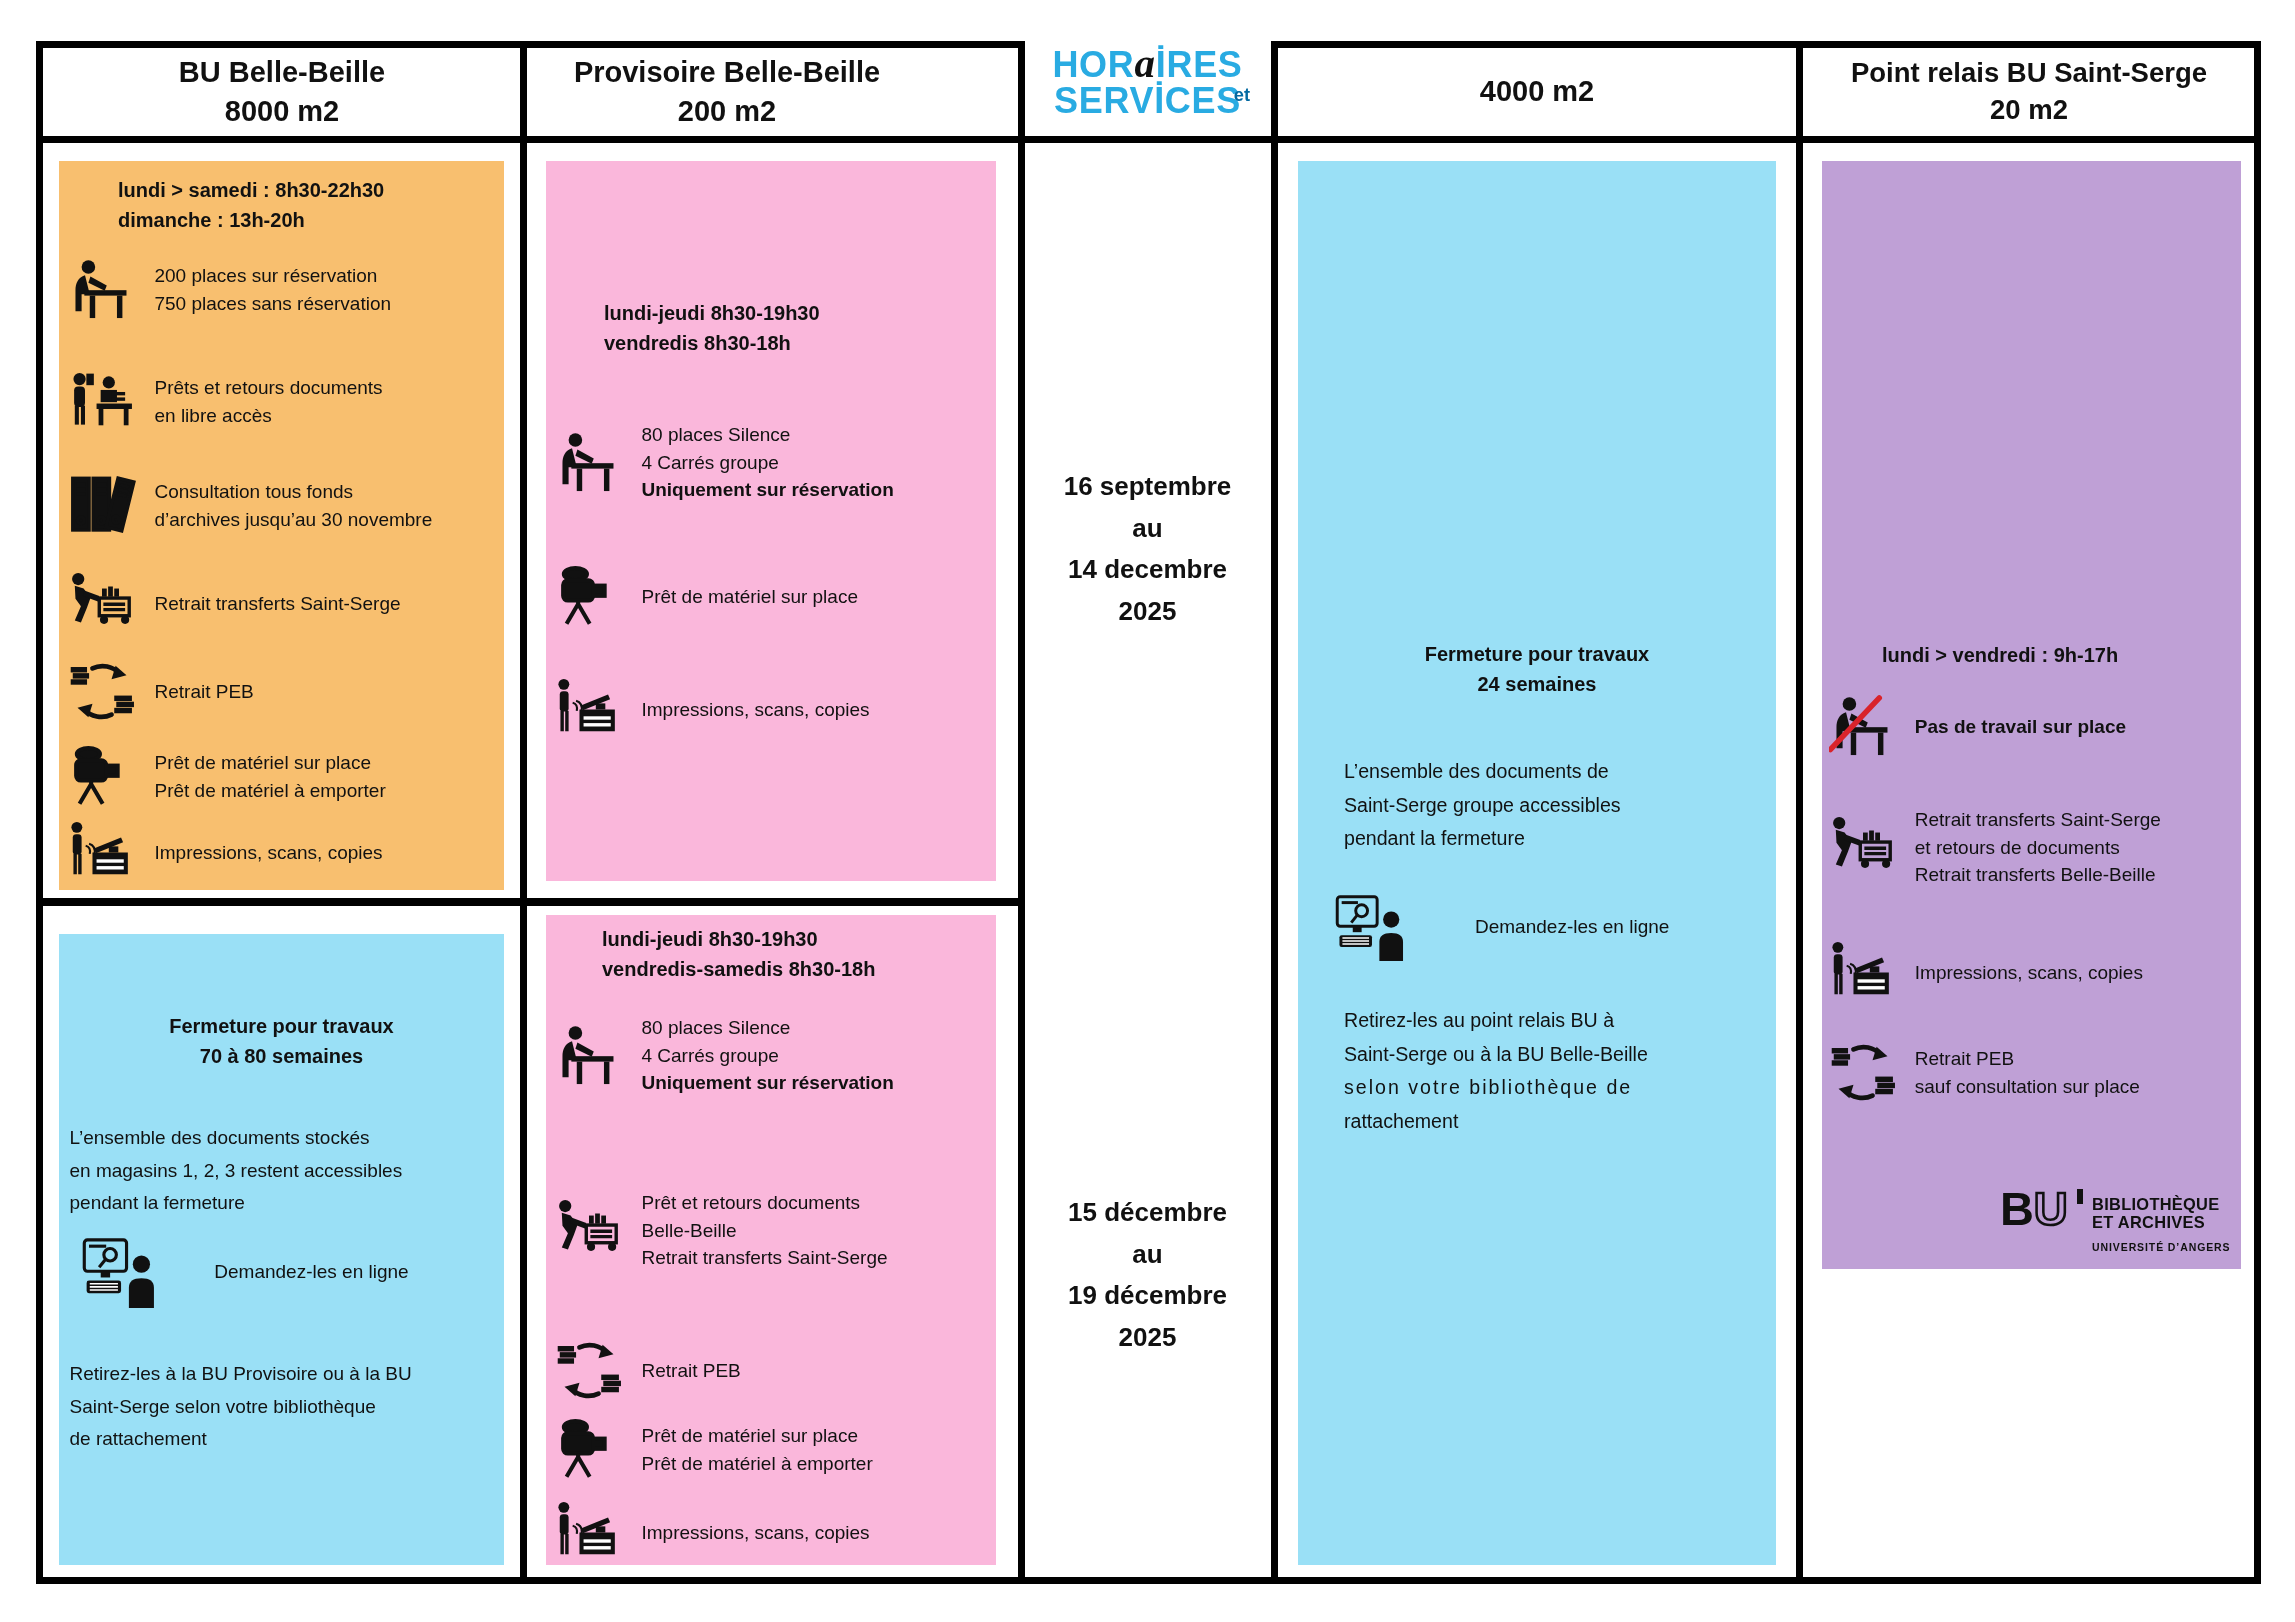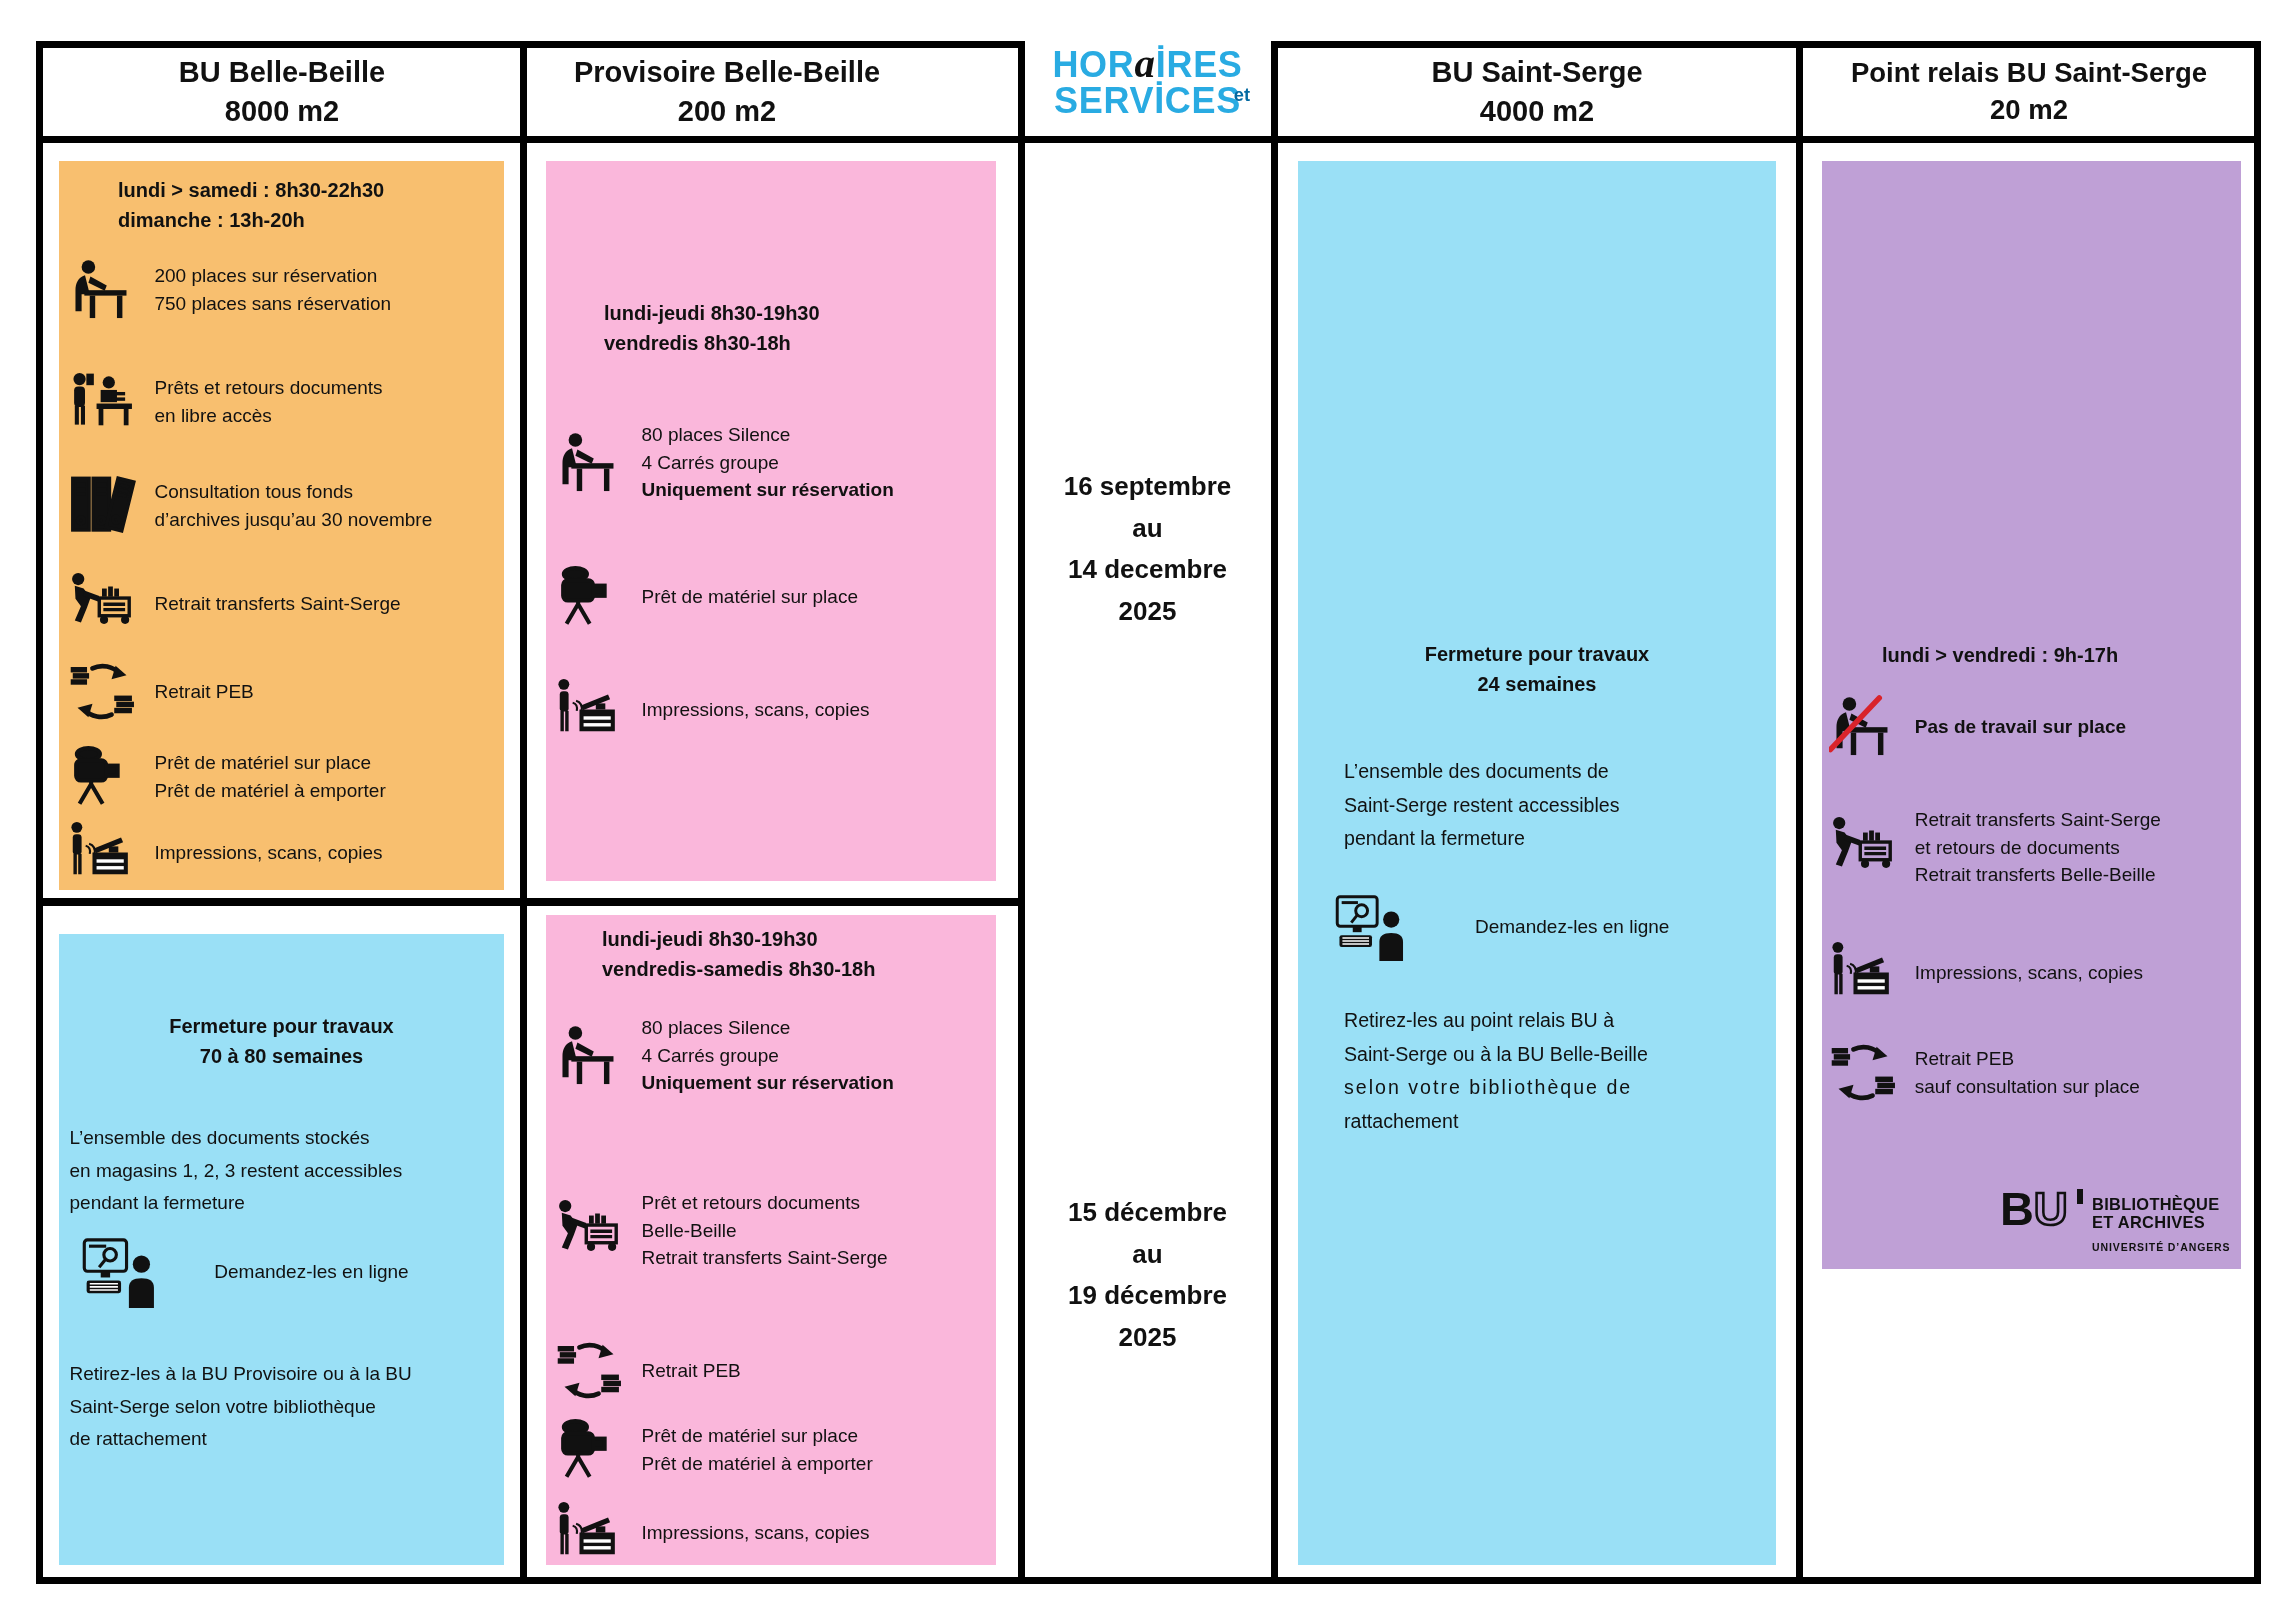--- a/index.html
+++ b/index.html
@@ -56,21 +56,20 @@
 
 <div class="hd" style="left:43px;width:478px">
   <span>BU Belle-Beille</span>
   <span>8000 m2</span>
 </div>
 <div class="hd" style="left:527px;width:400px">
   <span>Provisoire Belle-Beille</span>
   <span>200 m2</span>
 </div>
 <div class="hd" style="left:1278px;width:518px">
-  <span>BU Saint-Serge</span>
   <span>4000 m2</span>
 </div>
 <div class="hd" style="left:1803px;width:452px;font-size:27.5px">
   <span>Point relais BU Saint-Serge</span>
   <span>20 m2</span>
 </div>
 
 <div class="logo">
   <div class="ll"><span>HOR</span><span class="la">a</span><span>İRES</span></div>
   <div class="ll" style="margin-top:-2.6px">SERVİCES</div>
@@ -394,21 +393,21 @@
   </div>
 </div>
 
 <div class="panel lblue" style="left:1298px;top:161px;width:478px;height:1404px">
   <div class="ptitle" style="top:478px">
     <div>Fermeture pour travaux</div>
     <div>24 semaines</div>
   </div>
   <div class="para" style="top:594px;left:46px;font-size:19.6px">
     <div>L’ensemble des documents de</div>
-    <div>Saint-Serge restent accessibles</div>
+    <div>Saint-Serge groupe accessibles</div>
     <div>pendant la fermeture</div>
   </div>
   <div class="online" style="top:732px;left:33px;gap:65px">
     <span class="ic" style="width:79px;height:68px"><svg viewBox="0 0 100 92">
           <g fill="none" stroke="#111" stroke-width="4">
             <rect x="5" y="5" width="54" height="40" rx="4"></rect>
             <path d="M11 13h22"></path>
             <circle cx="38" cy="24" r="8"></circle>
             <path d="M32 30l-8 10"></path>
           </g>

